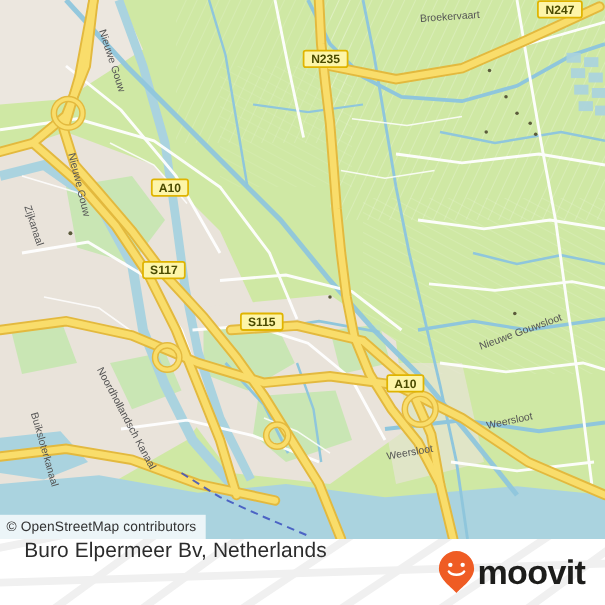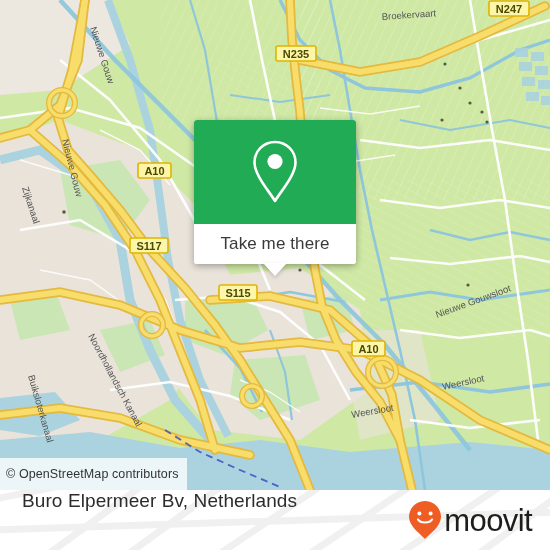--- a/index.html
+++ b/index.html
@@ -27,21 +27,21 @@
     overflow: hidden;
     background: #cfe8a4;
   }
   .map svg { display: block; }
 
   
   .osm-bar {
     position: absolute;
     left: 0;
     bottom: 0;
-    height: 32px;
+    height: 22px;
     padding: 0 8px 0 6px;
     display: flex;
     align-items: center;
     background: rgba(255,255,255,0.78);
     font-size: 12.5px;
     color: #333333;
     letter-spacing: 0.1px;
     white-space: nowrap;
   }
 
@@ -118,21 +118,21 @@
     white-space: nowrap;
   }
   .brand {
     position: relative;
     display: flex;
     align-items: center;
     gap: 2px;
   }
   .brand-word {
     font-size: 31px;
-    font-weight: normal;
+    font-weight: bold;
     color: #1d1d1b;
     letter-spacing: -0.6px;
     line-height: 1;
   }
 
   
   .shield-text { font: bold 11px "Liberation Sans", sans-serif; fill:#4a4a00; }
 </style>
 </head>
 <body>
@@ -320,32 +320,20 @@
           <text class="shield-text" x="368.5" y="352.5" text-anchor="middle">A10</text>
         </g>
       </g>
     </svg>
 
     <div class="osm-bar">
       <span>© OpenStreetMap contributors</span>
     </div>
   </div>
 
-  <div class="callout">
-    <div class="callout-top">
-      <svg width="56" height="68" viewBox="0 0 56 68">
-        <path d="M28 4 C16.5 4 7.5 13 7.5 24.5 C7.5 37 22 53 28 63 C34 53 48.5 37 48.5 24.5 C48.5 13 39.5 4 28 4 Z" fill="none" stroke="#ffffff" stroke-width="2.6" stroke-linejoin="round"></path>
-        <circle cx="28" cy="23.5" r="7.6" fill="#ffffff"></circle>
-      </svg>
-    </div>
-    <div class="callout-bottom">
-      <span class="callout-label">Take me there</span>
-      <div class="callout-tail"></div>
-    </div>
-  </div>
 
   <div class="footer">
     <svg class="footer-bg" width="550" height="60" viewBox="0 0 550 60">
       <g stroke="#f0f0f0" stroke-width="7" fill="none">
         <path d="M-10,10 L90,-10"></path>
         <path d="M40,70 L150,-10"></path>
         <path d="M120,70 L230,-10"></path>
         <path d="M210,70 L330,-10"></path>
         <path d="M300,70 L420,-10"></path>
         <path d="M390,70 L510,-10"></path>

